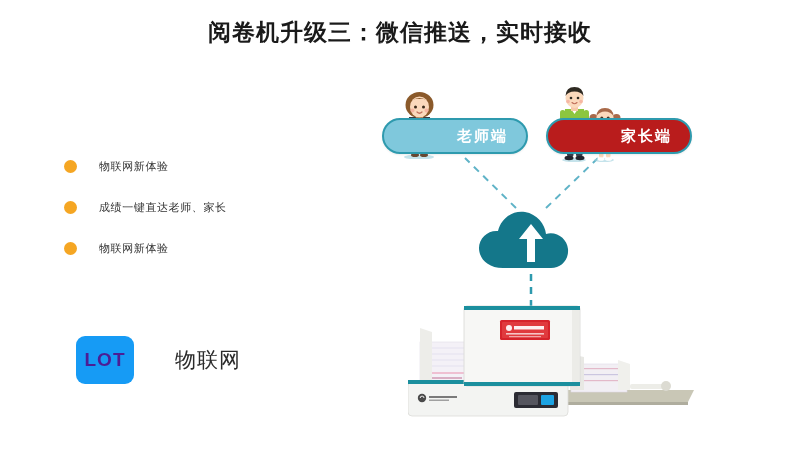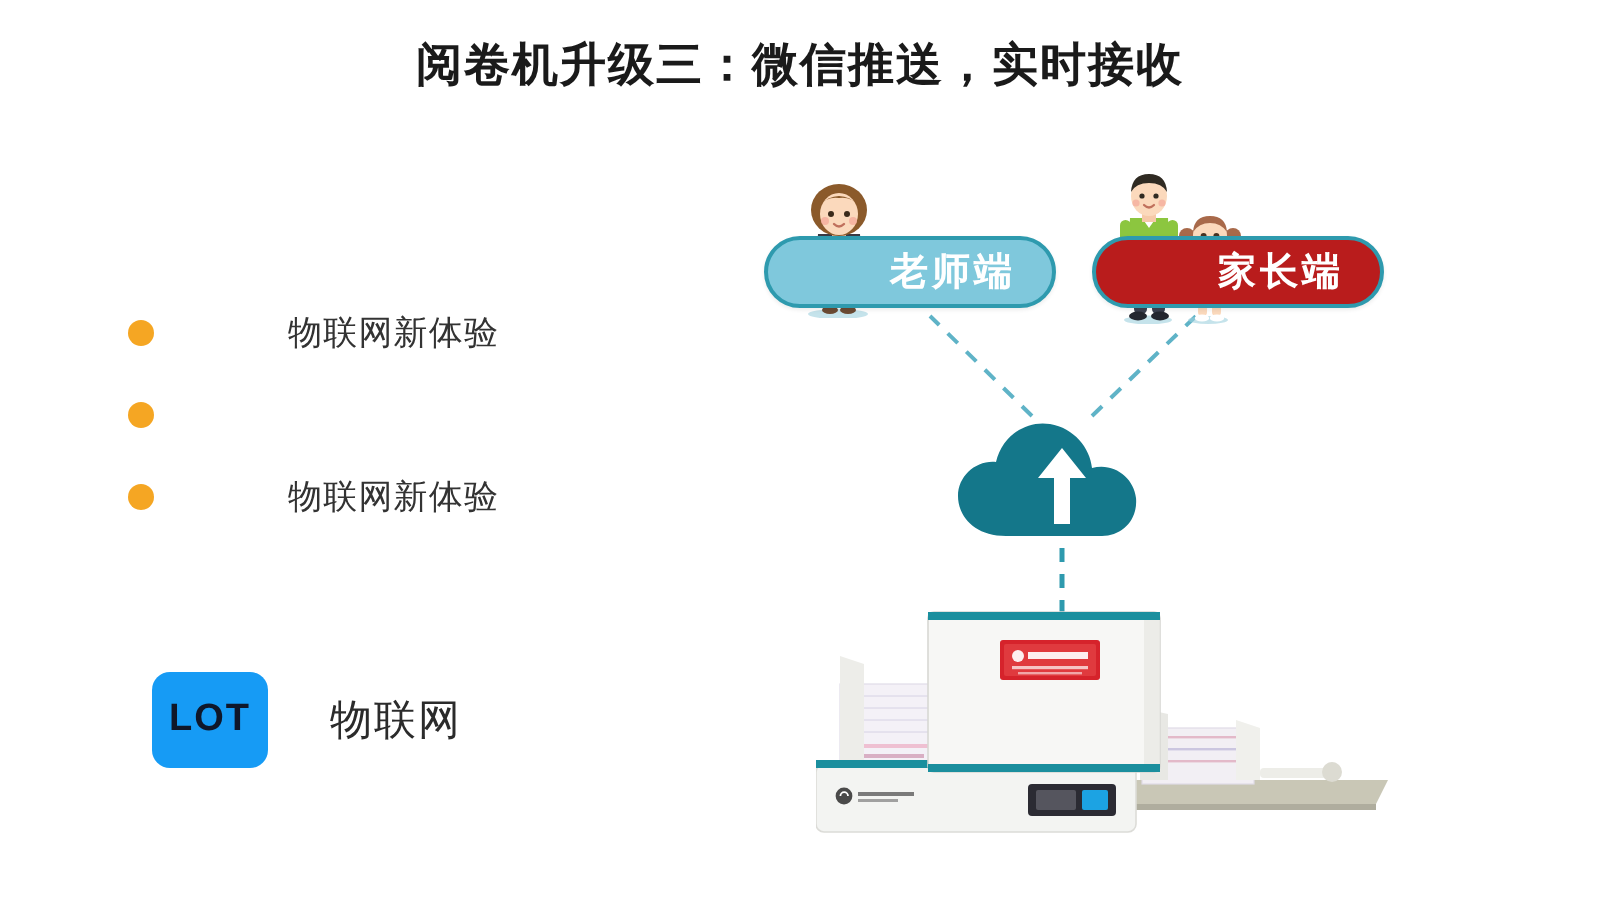--- a/index.html
+++ b/index.html
@@ -48,50 +48,49 @@
   .bullet-dot {
     width: 13px;
     height: 13px;
     border-radius: 50%;
     background: #F5A623;
     flex: 0 0 auto;
     margin-right: 22px;
     margin-left: 4px;
   }
   .bullet-text {
-    font-size: 17px;
+    font-size: 11px;
     color: #333333;
     white-space: nowrap;
     letter-spacing: 0.6px;
-    margin-left: 45px;
   }
 
   
   #iot-block {
     position: absolute;
     left: 76px;
     top: 336px;
     display: flex;
     align-items: center;
   }
   #iot-badge {
     width: 58px;
     height: 48px;
     border-radius: 9px;
     background: #169BF5;
-    color: #0f172a;
+    color: #4c1d95;
     font-size: 19px;
     font-weight: bold;
     letter-spacing: 1px;
     display: flex;
     align-items: center;
     justify-content: center;
   }
   #iot-label {
-    margin-left: 31px;
+    margin-left: 41px;
     font-size: 21px;
     color: #2b2b2b;
     letter-spacing: 1px;
   }
 
   
   #diagram {
     position: absolute;
     left: 360px;
     top: 78px;
@@ -101,21 +100,21 @@
 
   .pill {
     position: absolute;
     height: 36px;
     border-radius: 18px;
     display: flex;
     align-items: center;
     justify-content: flex-end;
     box-sizing: border-box;
     color: #ffffff;
-    font-size: 19px;
+    font-size: 15px;
     font-weight: bold;
     letter-spacing: 2px;
     padding-right: 18px;
     box-shadow: 0 1px 2px rgba(0,0,0,0.08);
   }
   #pill-teacher {
     left: 22px;
     top: 40px;
     width: 146px;
     background: #7FC8DC;
@@ -170,20 +169,21 @@
   <div id="bullets">
 
     <div class="bullet-row">
       <div class="bullet-dot"></div>
       <div class="bullet-text">物联网新体验</div>
     </div>
 
 
     <div class="bullet-row">
       <div class="bullet-dot"></div>
+      <div class="bullet-text">成绩一键直达老师、家长</div>
     </div>
 
     <div class="bullet-row">
       <div class="bullet-dot"></div>
       <div class="bullet-text">物联网新体验</div>
     </div>
 
   </div>
 
   <div id="iot-block">

